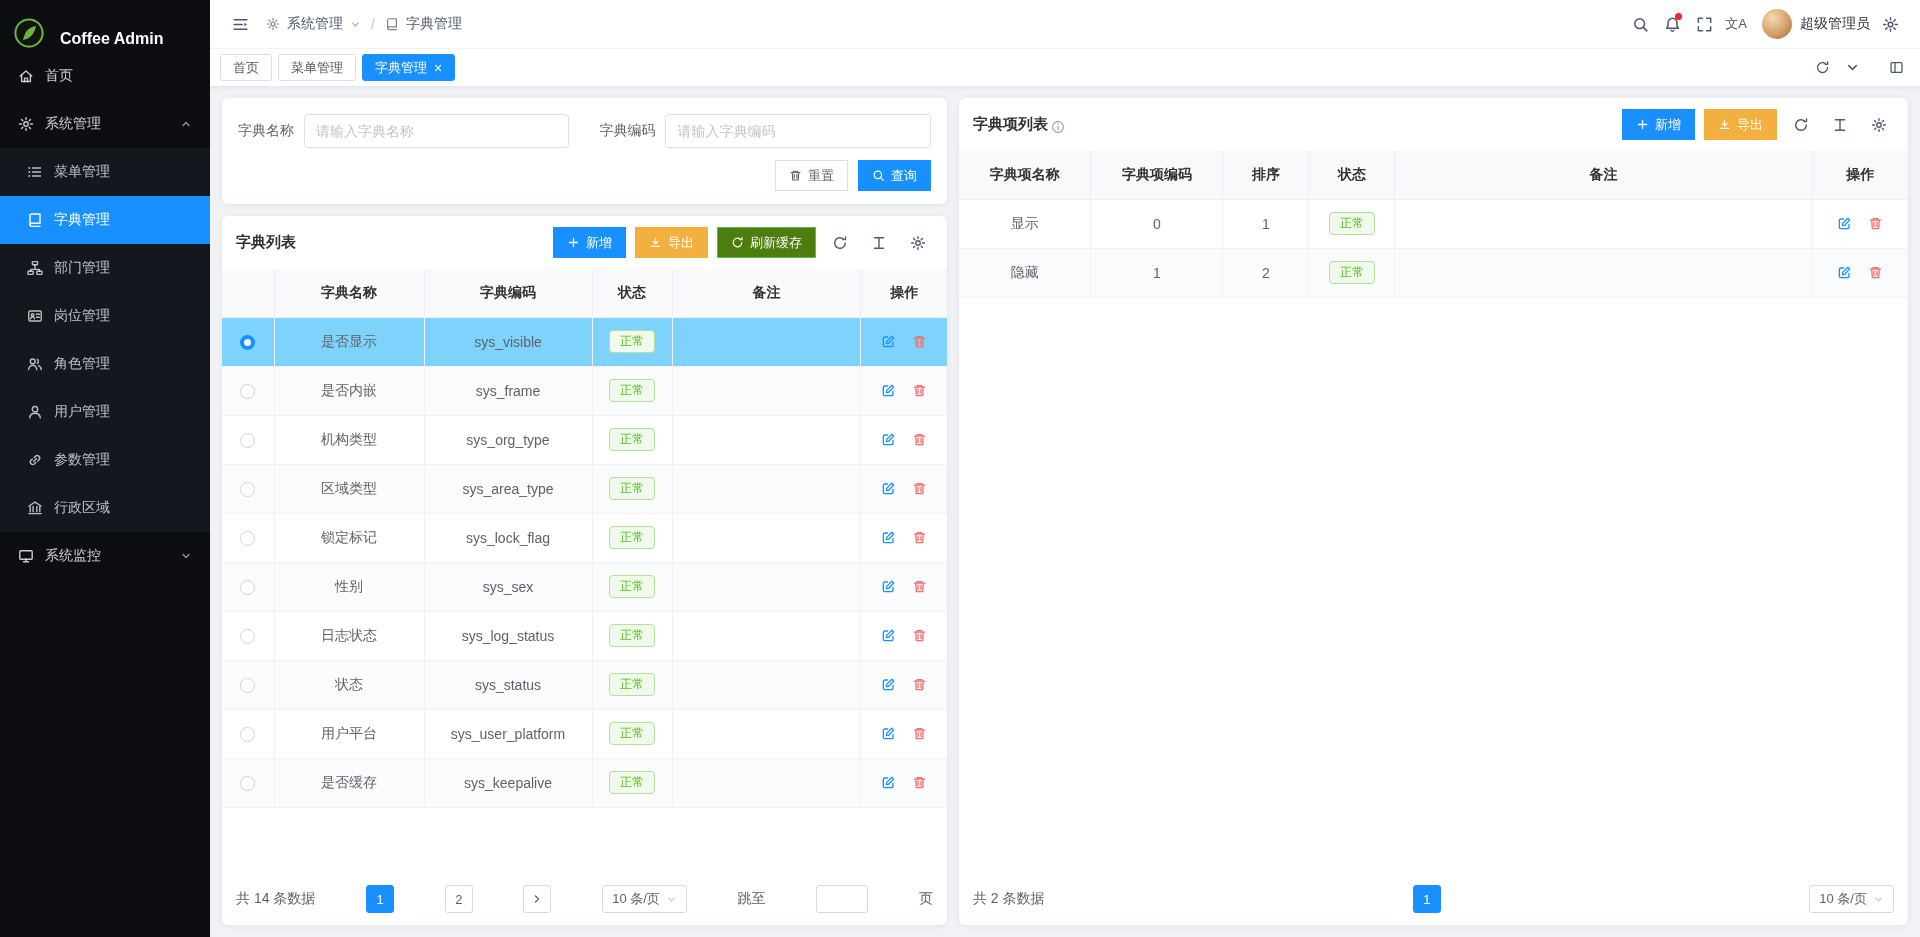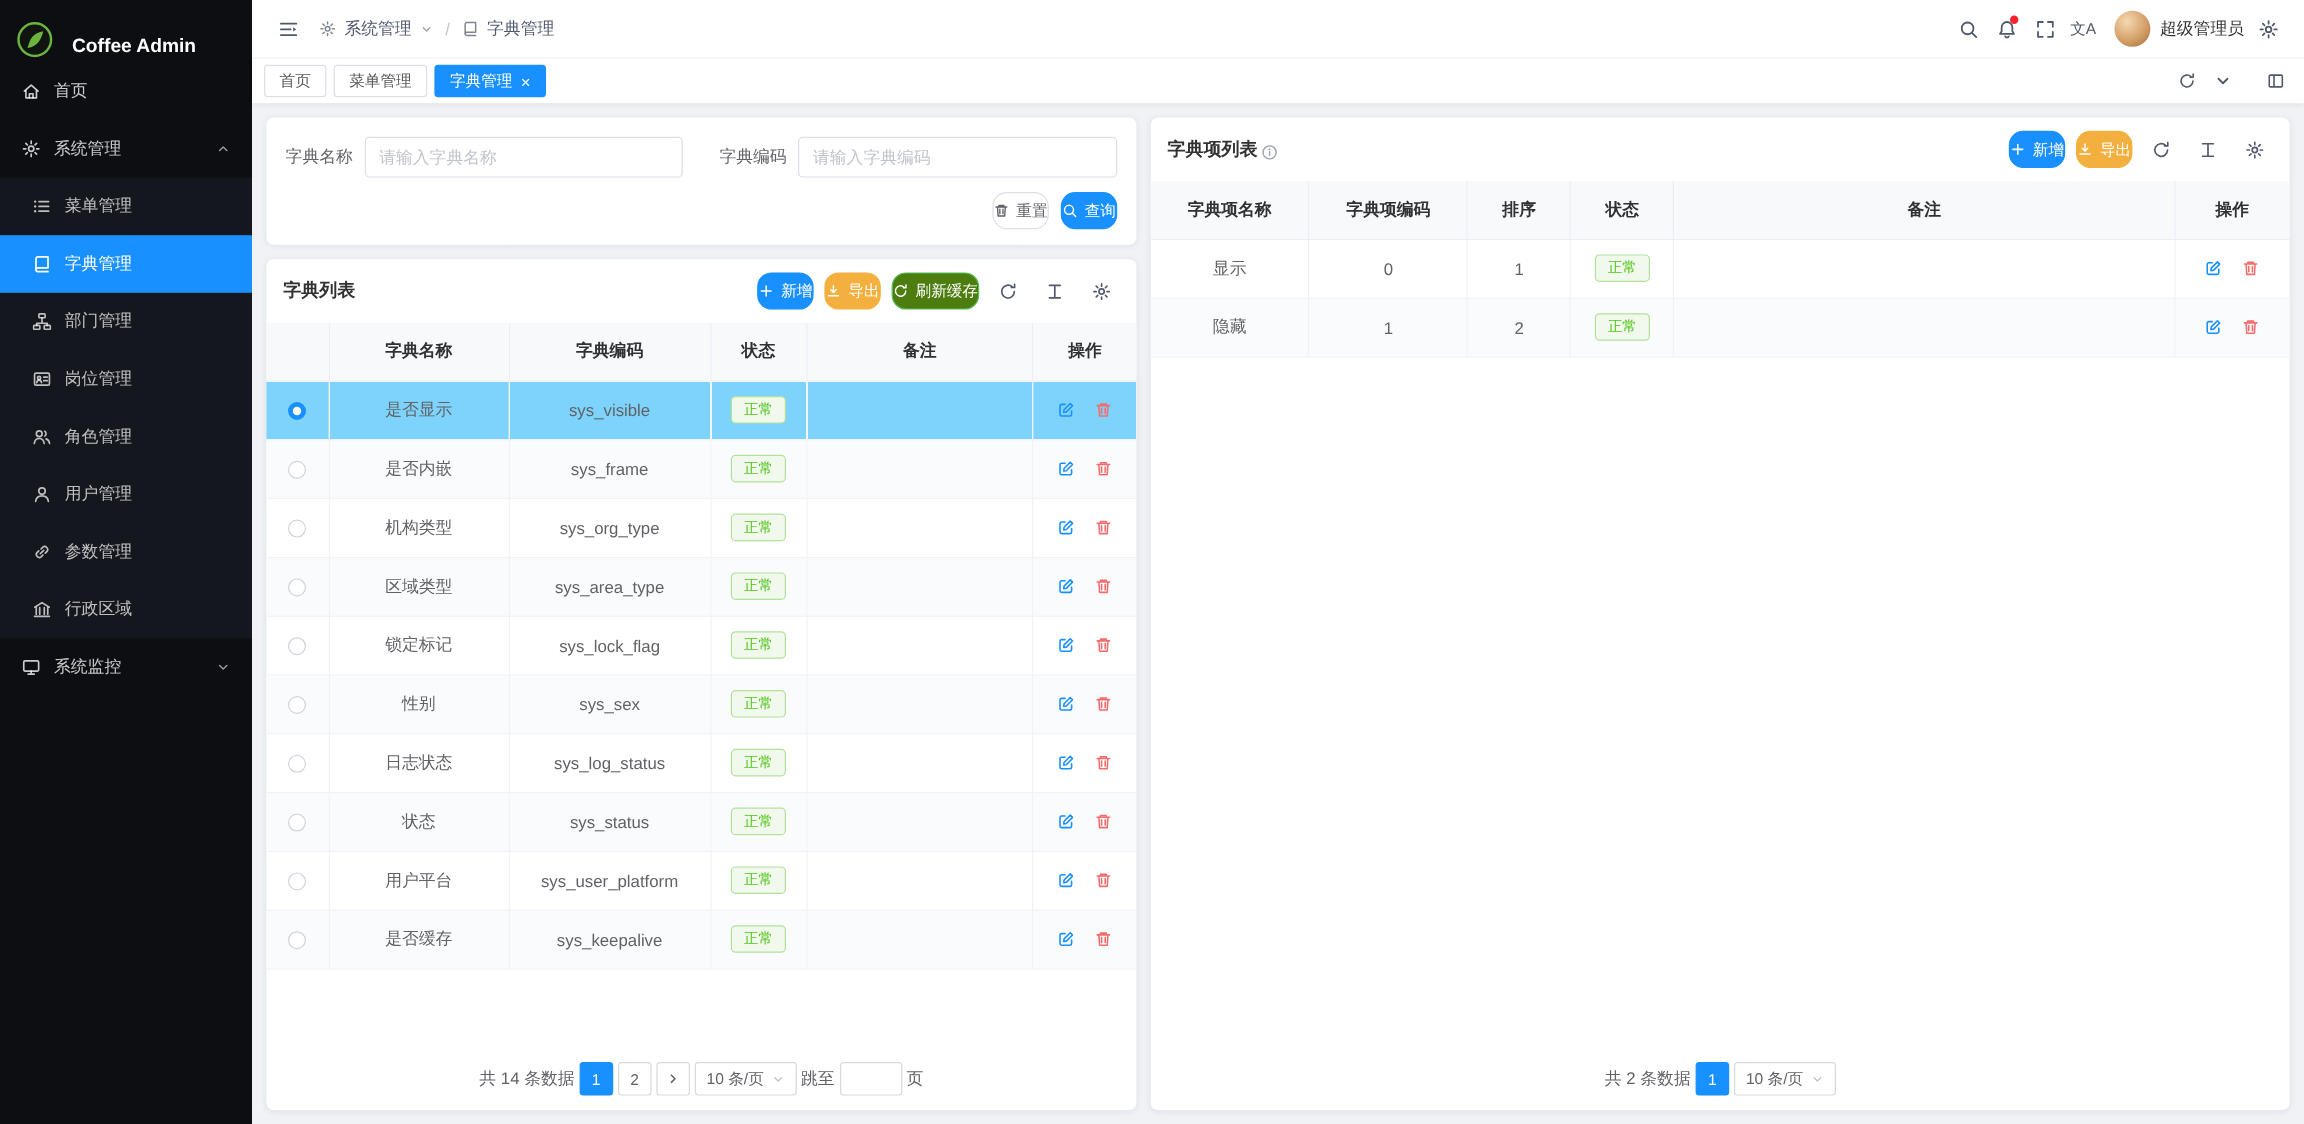--- a/index.html
+++ b/index.html
@@ -48,21 +48,21 @@
 .col-left{width:43%;display:flex;flex-direction:column;gap:12px;min-height:0}
 .col-right{flex:1;min-width:0;display:flex}
 .card{background:#fff;border-radius:6px;box-shadow:0 1px 6px rgba(31,45,61,.07)}
 .search-card{padding:16px 16px 13px;display:flex;flex-direction:column;gap:12px;flex:0 0 auto}
 .search-row{display:flex;gap:30px}
 .field{flex:1;display:flex;align-items:center;gap:10px;min-width:0}
 .field-label{color:#606266;white-space:nowrap}
 .field input{flex:1;min-width:0;height:34px;border:1px solid #dcdfe6;border-radius:4px;padding:0 11px;font-size:14px;color:#333;outline:none;font-family:inherit}
 .field input::placeholder{color:#c0c4cc}
 .search-actions{display:flex;justify-content:flex-end;gap:10px}
-.btn{height:31px;display:inline-flex;align-items:center;gap:6px;padding:0 0;border:1px solid #dcdfe6;border-radius:12px;background:#fff;color:#606266;font-size:13px;cursor:pointer;font-family:inherit;white-space:nowrap}
+.btn{height:31px;display:inline-flex;align-items:center;gap:6px;padding:0 13px;border:1px solid #dcdfe6;border-radius:0;background:#fff;color:#606266;font-size:13px;cursor:pointer;font-family:inherit;white-space:nowrap}
 .btn .ic{width:13px;height:13px}
 .btn-primary{background:#1890ff;border-color:#1890ff;color:#fff}
 .btn-warning{background:#f4b03e;border-color:#f4b03e;color:#fff}
 .btn-success{background:#4d7c0f;border-color:#55bd5b;color:#fff}
 .list-card,.items-card{flex:1;min-height:0;display:flex;flex-direction:column}
 .card-head{display:flex;align-items:center;gap:9px;padding:11px 14px;flex:0 0 auto}
 .card-title{font-size:15px;font-weight:700;color:#303133;margin-right:auto;display:flex;align-items:flex-end;gap:3px;white-space:nowrap}
 .info-ic{width:14px;height:14px;color:#9aa0ac}
 .tool-icon{width:30px;height:30px;display:inline-flex;align-items:center;justify-content:center;color:#515a6e;cursor:pointer}
 .tool-icon .ic{width:16px;height:16px}
@@ -73,21 +73,21 @@
 tbody tr:nth-child(even){background:#fafbfc}
 tbody tr.selected{background:#7dd3fc}
 .badge{display:inline-block;padding:3px 10px;border:1px solid #b3e19d;background:#f0f9eb;color:#52c41a;font-size:12px;border-radius:4px;line-height:1.3}
 .radio{display:inline-block;width:15px;height:15px;border-radius:50%;border:1px solid #cfd3dc;background:#fff;vertical-align:middle;cursor:pointer}
 .radio.checked{border:4.5px solid #1890ff}
 .act{display:flex;align-items:center;justify-content:center;gap:16px}
 .act .ic{width:15px;height:15px;cursor:pointer}
 .act .edit{color:#1890ff}
 .act .del{color:#f56c6c}
 .spacer{flex:1}
-.pager{display:flex;align-items:center;justify-content:center;gap:4px;padding:12px 14px;font-size:14px;color:#606266;flex:0 0 auto}
+.pager{display:flex;align-items:center;justify-content:space-between;gap:24px;padding:12px 14px;font-size:14px;color:#606266;flex:0 0 auto}
 .page-btn{min-width:28px;height:28px;padding:0 6px;display:inline-flex;align-items:center;justify-content:center;border:1px solid #d9d9d9;border-radius:3px;background:#fff;font-size:13px;color:#606266;cursor:pointer}
 .page-btn.active{background:#1890ff;border-color:#1890ff;color:#fff}
 .page-btn .ic{width:12px;height:12px}
 .page-size{height:28px;display:inline-flex;align-items:center;gap:6px;padding:0 9px;border:1px solid #d9d9d9;border-radius:3px;background:#fff;font-size:13px;cursor:pointer}
 .page-size .ic{width:11px;height:11px;color:#c0c4cc}
 .jump-input{width:52px;height:28px;border:1px solid #d9d9d9;border-radius:3px;outline:none;padding:0 6px;font-size:13px;font-family:inherit}
 </style>
 </head>
 <body>
 

